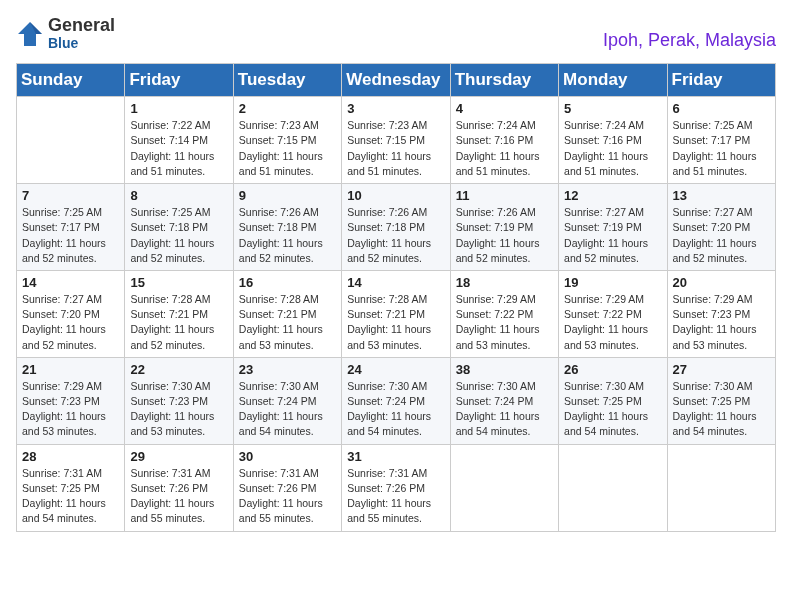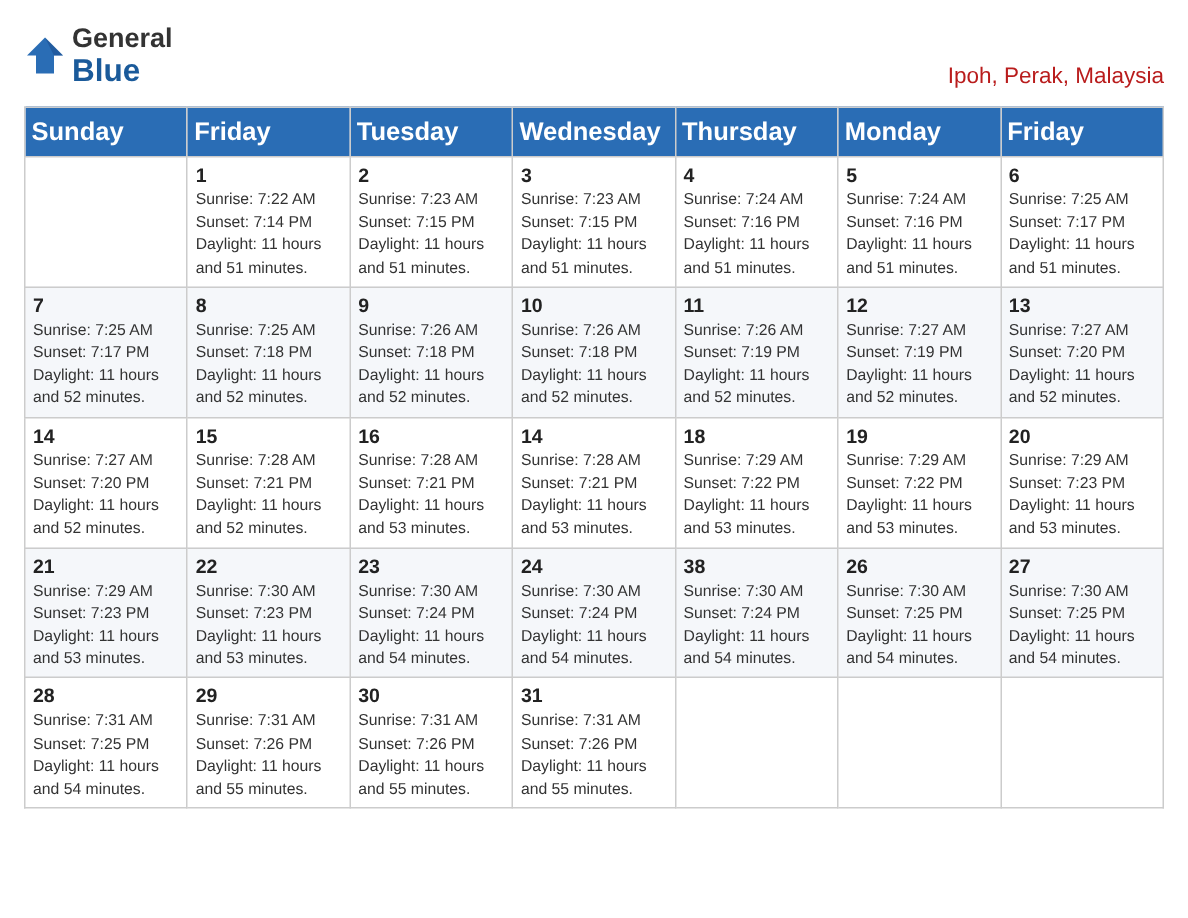--- a/index.html
+++ b/index.html
@@ -24,40 +24,40 @@
       display: flex;
       flex-direction: column;
       line-height: 1.1;
     }
     .logo-general {
       font-size: 18px;
       font-weight: bold;
       color: #333;
     }
     .logo-blue {
-      font-size: 21px;
+      font-size: 14px;
       font-weight: bold;
       color: #1a5a9a;
     }
     .logo-icon {
       width: 28px;
       height: 28px;
       margin-right: 4px;
     }
     .title-area {
       text-align: right;
     }
     .month-title {
       font-size: 36px;
       font-weight: bold;
       color: #222;
     }
     .location {
-      font-size: 15px;
-      color: #b91c1c;
+      font-size: 18px;
+      color: #6d28d9;
     }
     .calendar {
       width: 100%;
       border-collapse: collapse;
       font-size: 11px;
     }
     .calendar th {
       background-color: #2a6db5;
       color: #fff;
       padding: 6px 4px;

